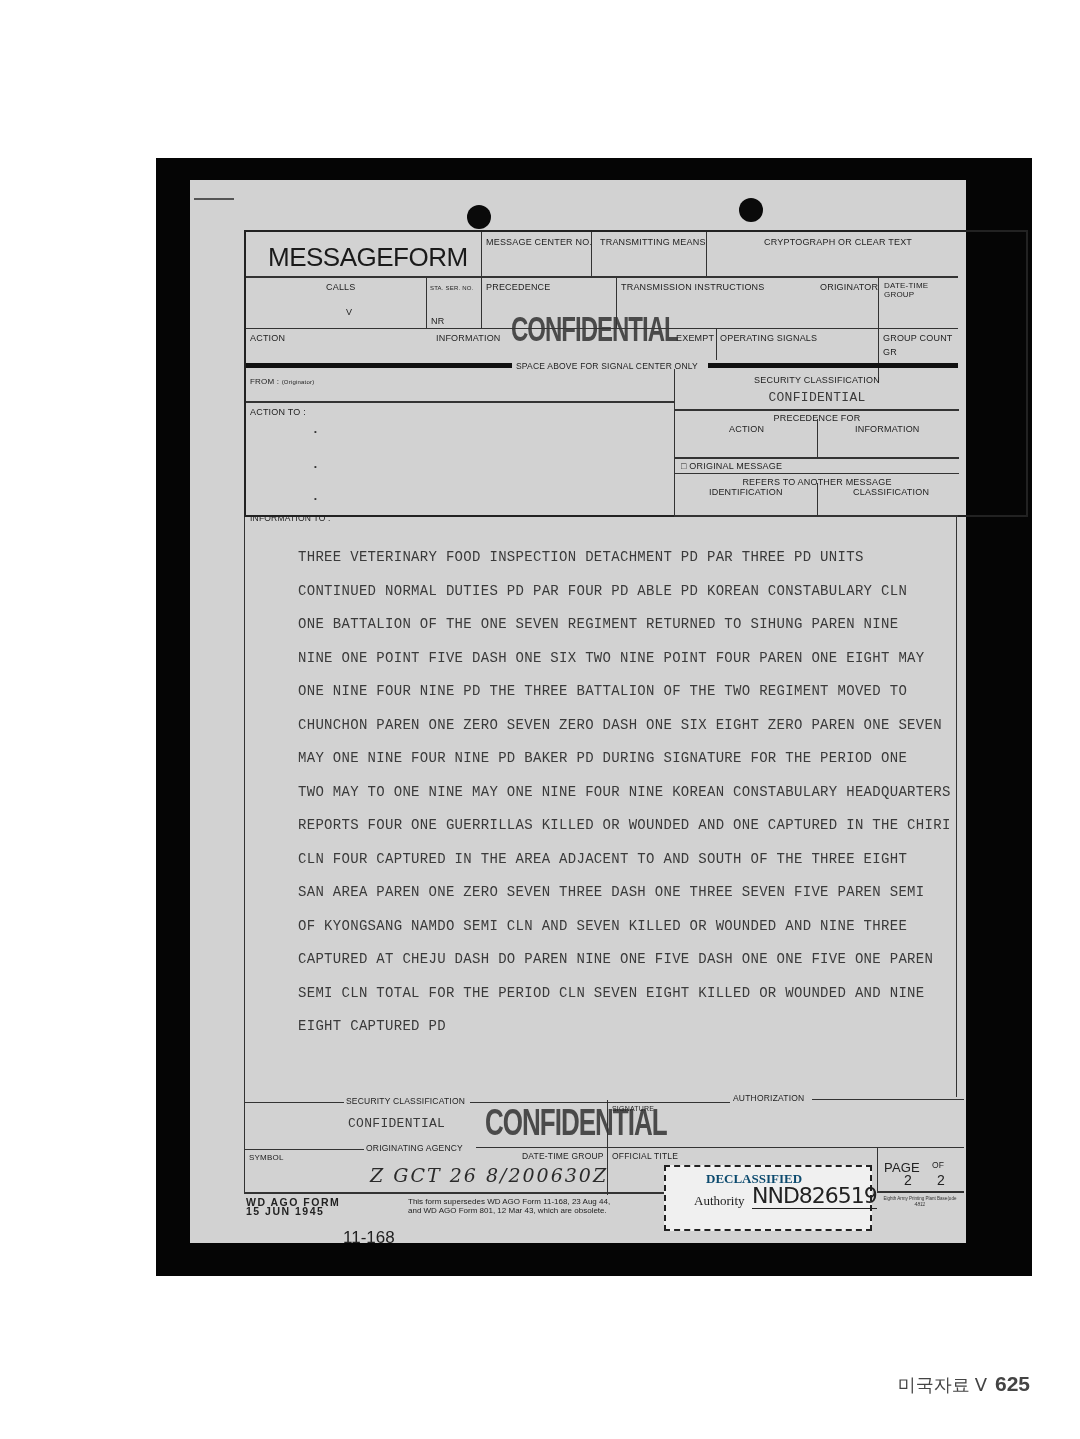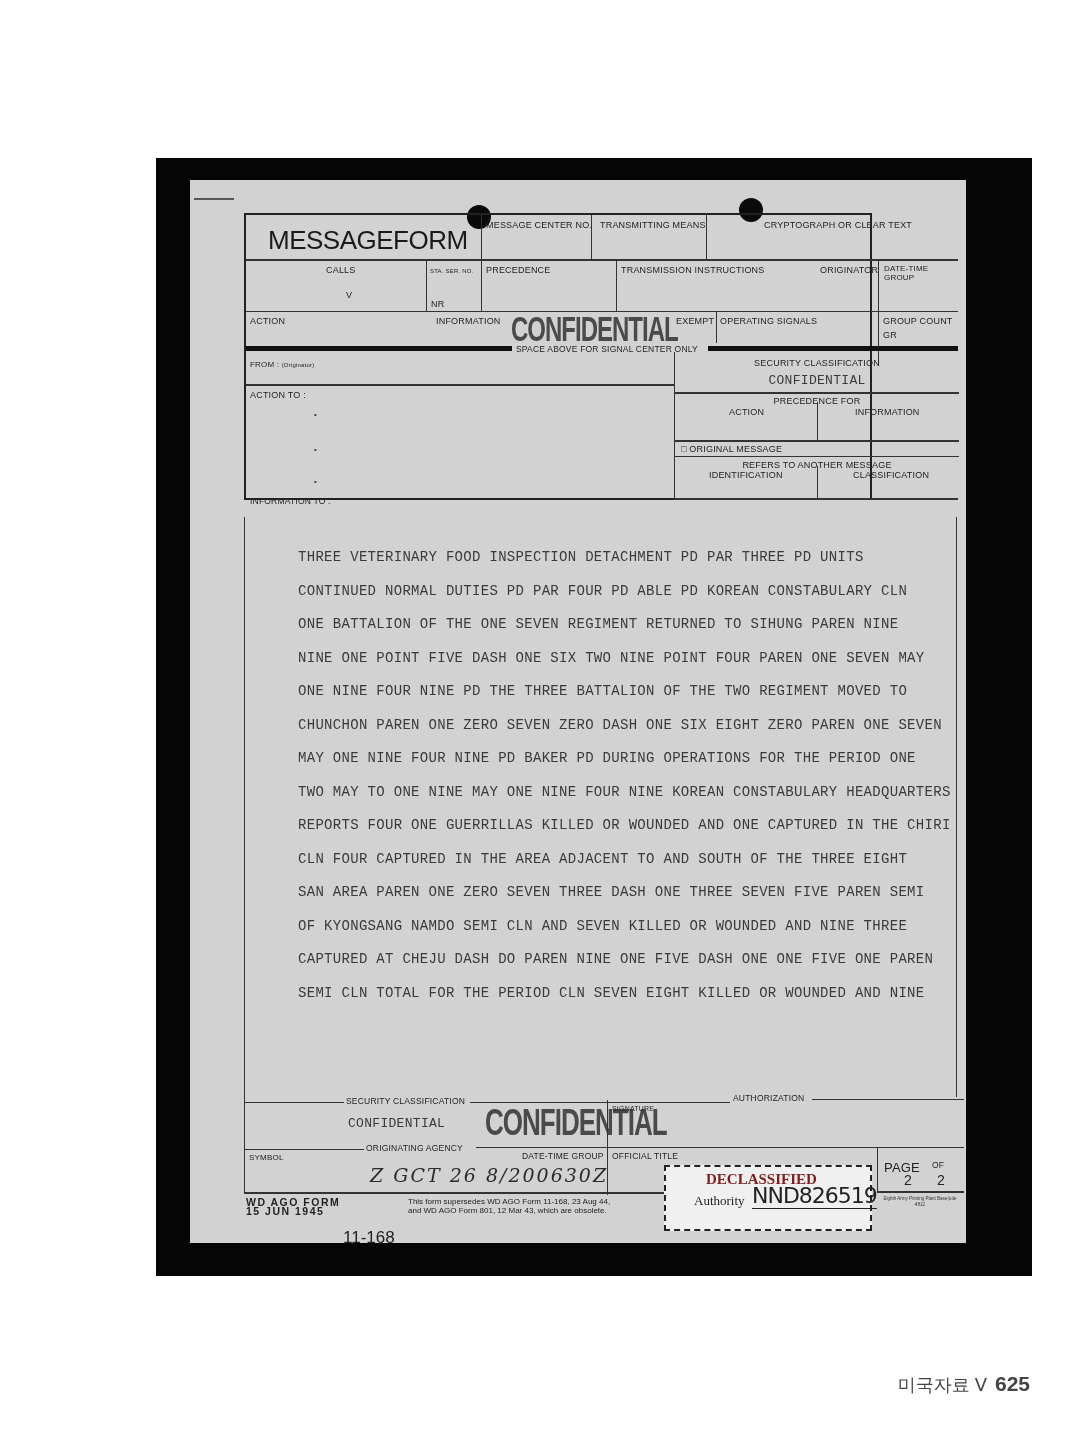--- a/index.html
+++ b/index.html
@@ -1,21 +1,21 @@
 <!DOCTYPE html>
 <html><head>
 <meta charset="utf-8">
 <style>
   html, body { margin:0; padding:0; background:#ffffff; }
   body { width:1080px; height:1439px; position:relative; overflow:hidden; font-family:"Liberation Sans", sans-serif; }
   .scan { position:absolute; left:156px; top:158px; width:876px; height:1118px; background:#050505; }
   .paper { position:absolute; left:190px; top:180px; width:776px; height:1063px; background:#d2d2d2; }
   .hole { position:absolute; width:24px; height:24px; border-radius:50%; background:#0a0a0a; }
   .edge-mark { position:absolute; left:194px; top:198px; width:40px; height:2px; background:#555; }
-  .form { position:absolute; left:244px; top:213px; width:628px; height:287px; border:2px solid #222; box-sizing:border-box; }
+  .form { position:absolute; left:244px; top:230px; width:784px; height:287px; border:2px solid #222; box-sizing:border-box; }
   .cell { position:absolute; box-sizing:border-box; }
   .lbl { font-family:"Liberation Sans", sans-serif; font-size:9px; color:#222; text-transform:uppercase; letter-spacing:0.2px; white-space:nowrap; }
   .tiny { font-size:6px; }
   .hl { position:absolute; height:1px; background:#333; }
   .vl { position:absolute; width:1px; background:#333; }
   .title { position:absolute; left:22px; top:10px; font-size:26px; color:#1a1a1a; font-family:"Liberation Sans", sans-serif; letter-spacing:-0.5px; }
   .blackbar { position:absolute; height:5px; background:#111; }
   .typed { font-family:"Liberation Mono", monospace; font-size:14px; color:#3a3a3a; letter-spacing:0.3px; white-space:nowrap; }
   .body-lines { position:absolute; left:298px; top:547px; width:650px; }
   .body-line { height:33.5px; line-height:20px; }
@@ -98,31 +98,32 @@
 
 <div class="stamp" style="left:511px;top:309px;font-size:24px;">CONFIDENTIAL</div>
 
 <div class="vl" style="left:244px;top:517px;height:580px;background:#333;"></div>
 <div class="vl" style="left:956px;top:517px;height:580px;background:#333;"></div>
 
 <div class="body-lines">
   <div class="body-line typed">THREE VETERINARY FOOD INSPECTION DETACHMENT PD PAR THREE PD UNITS</div>
   <div class="body-line typed">CONTINUED NORMAL DUTIES PD PAR FOUR PD ABLE PD KOREAN CONSTABULARY CLN</div>
   <div class="body-line typed">ONE BATTALION OF THE ONE SEVEN REGIMENT RETURNED TO SIHUNG PAREN NINE</div>
-  <div class="body-line typed">NINE ONE POINT FIVE DASH ONE SIX TWO NINE POINT FOUR PAREN ONE SEVEN MAY</div>
+  <div class="body-line typed">NINE ONE POINT FIVE DASH ONE SIX TWO NINE POINT FOUR PAREN ONE EIGHT MAY</div>
   <div class="body-line typed">ONE NINE FOUR NINE PD THE THREE BATTALION OF THE TWO REGIMENT MOVED TO</div>
   <div class="body-line typed">CHUNCHON PAREN ONE ZERO SEVEN ZERO DASH ONE SIX EIGHT ZERO PAREN ONE SEVEN</div>
-  <div class="body-line typed">MAY ONE NINE FOUR NINE PD BAKER PD DURING OPERATIONS FOR THE PERIOD ONE</div>
+  <div class="body-line typed">MAY ONE NINE FOUR NINE PD BAKER PD DURING SIGNATURE FOR THE PERIOD ONE</div>
   <div class="body-line typed">TWO MAY TO ONE NINE MAY ONE NINE FOUR NINE KOREAN CONSTABULARY HEADQUARTERS</div>
   <div class="body-line typed">REPORTS FOUR ONE GUERRILLAS KILLED OR WOUNDED AND ONE CAPTURED IN THE CHIRI</div>
   <div class="body-line typed">CLN FOUR CAPTURED IN THE AREA ADJACENT TO AND SOUTH OF THE THREE EIGHT</div>
   <div class="body-line typed">SAN AREA PAREN ONE ZERO SEVEN THREE DASH ONE THREE SEVEN FIVE PAREN SEMI</div>
   <div class="body-line typed">OF KYONGSANG NAMDO SEMI CLN AND SEVEN KILLED OR WOUNDED AND NINE THREE</div>
   <div class="body-line typed">CAPTURED AT CHEJU DASH DO PAREN NINE ONE FIVE DASH ONE ONE FIVE ONE PAREN</div>
   <div class="body-line typed">SEMI CLN TOTAL FOR THE PERIOD CLN SEVEN EIGHT KILLED OR WOUNDED AND NINE</div>
+  <div class="body-line typed">EIGHT CAPTURED PD</div>
 </div>
 
 <div class="hl" style="left:244px;top:1102px;width:100px;background:#333;"></div>
 <div class="cell lbl" style="left:346px;top:1096px;font-size:8.5px;">SECURITY CLASSIFICATION</div>
 <div class="hl" style="left:470px;top:1102px;width:260px;background:#333;"></div>
 <div class="cell lbl" style="left:733px;top:1093px;font-size:8.5px;">AUTHORIZATION</div>
 <div class="hl" style="left:812px;top:1099px;width:152px;background:#333;"></div>
 <div class="cell typed" style="left:348px;top:1116px;font-size:13px;">CONFIDENTIAL</div>
 <div class="stamp" style="left:485px;top:1100px;font-size:26px;">CONFIDENTIAL</div>
 <div class="cell lbl" style="left:612px;top:1105px;font-size:7px;">SIGNATURE</div>
@@ -151,20 +152,20 @@
 <div class="cell" style="left:408px;top:1198px;font-size:8px;line-height:8.5px;color:#222;white-space:nowrap;">
   <div>This form supersedes WD AGO Form 11-168, 23 Aug 44,</div>
   <div>and WD AGO Form 801, 12 Mar 43, which are obsolete.</div>
 </div>
 <div class="cell" style="left:880px;top:1196px;font-size:4.5px;color:#333;text-align:center;width:80px;">
   <div>Eighth Army Printing Plant Base(ode</div>
   <div style="font-style:italic;font-size:5px;">4811</div>
 </div>
 
 <div class="declass">
-  <div style="position:absolute;left:40px;top:4px;font-family:'Liberation Serif', serif;font-weight:bold;font-size:15px;color:#7f1d1d;">DECLASSIFIED</div>
+  <div style="position:absolute;left:40px;top:4px;font-family:'Liberation Serif', serif;font-weight:bold;font-size:13px;color:#0c4a6e;">DECLASSIFIED</div>
   <div style="position:absolute;left:28px;top:26px;font-family:'Liberation Serif', serif;font-size:13px;color:#222;">Authority</div>
   <div style="position:absolute;left:86px;top:16px;font-family:'DejaVu Sans', sans-serif;font-size:22px;color:#222;border-bottom:1px solid #222;letter-spacing:-1px;">NND826519</div>
 </div>
 
 <div class="pageno">
   <span>미국자료 Ⅴ</span><b>625</b>
 </div>
 
 </body></html>

